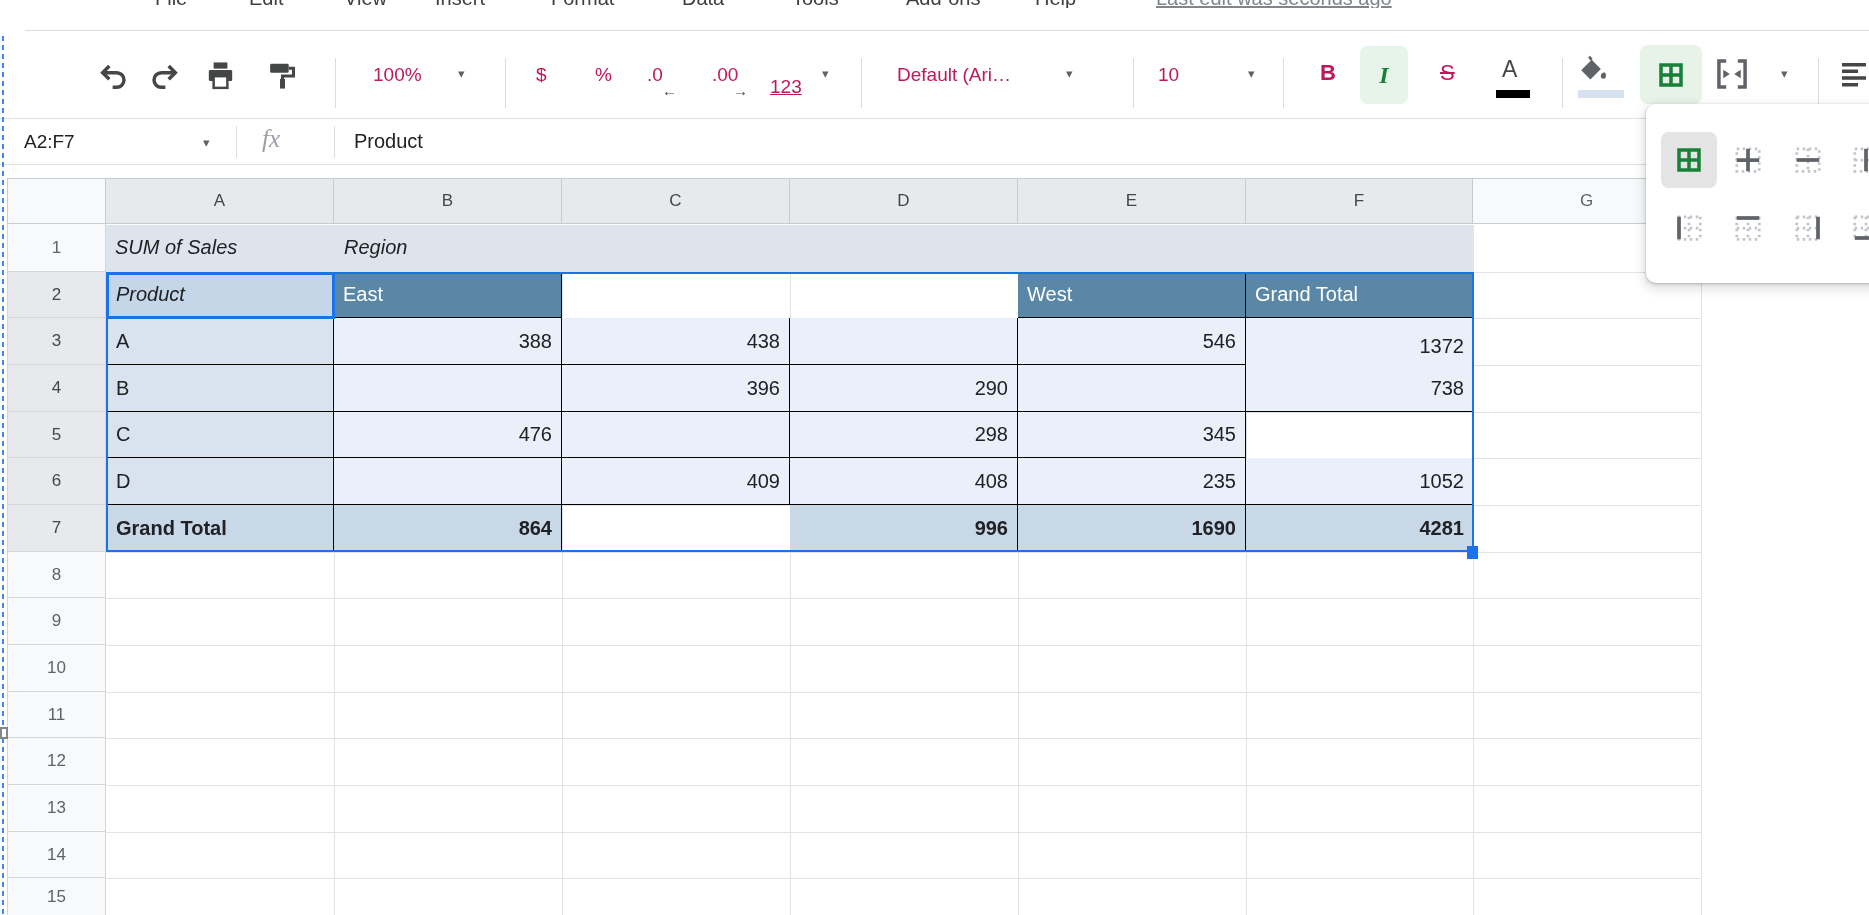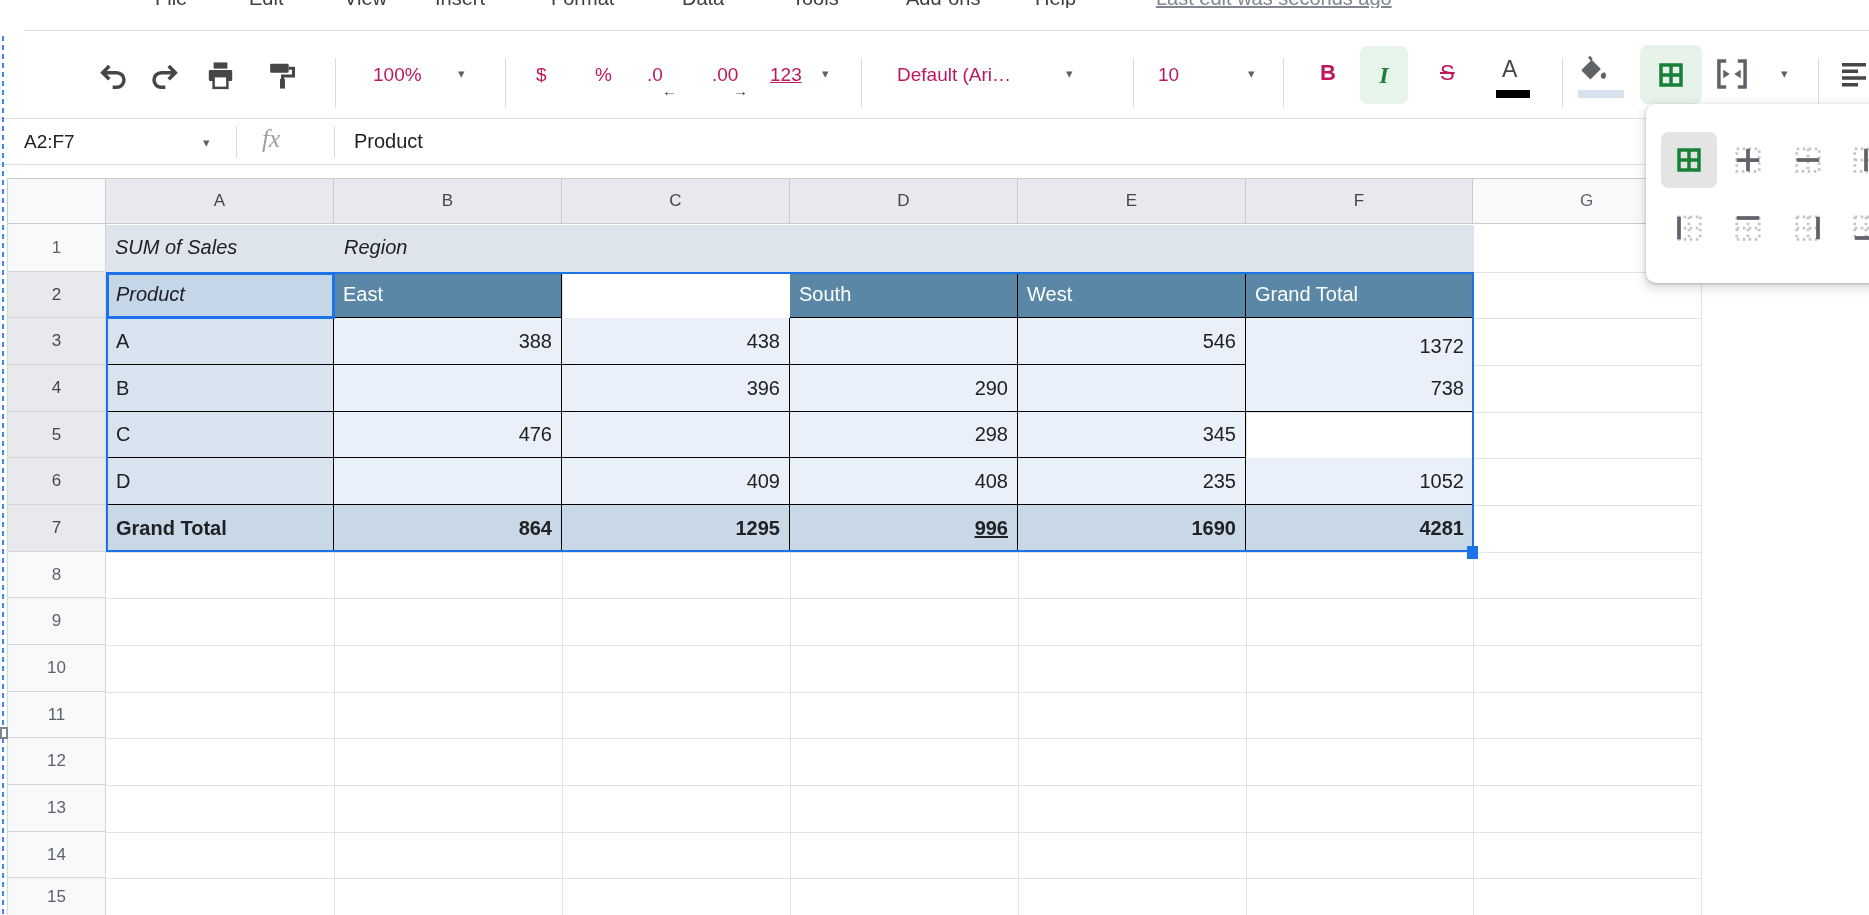--- a/index.html
+++ b/index.html
@@ -80,21 +80,21 @@
     <span class="tbtxt" style="left:373px;top:56px;">100%</span>
     <span class="caret" style="left:458px;top:58px;">▾</span>
     <div class="vdiv" style="left:505px;"></div>
 
     <span class="tbtxt" style="left:536px;top:56px;">$</span>
     <span class="tbtxt" style="left:595px;top:56px;">%</span>
     <span class="tbtxt" style="left:647px;top:56px;">.0</span>
     <span class="caret" style="left:662px;top:74px;font-size:15px;color:#444746;">←</span>
     <span class="tbtxt" style="left:712px;top:56px;">.00</span>
     <span class="caret" style="left:733px;top:74px;font-size:15px;color:#444746;">→</span>
-    <span class="tbtxt" style="left:770px;top:56px;text-decoration:underline;">123</span>
+    <span class="tbtxt" style="left:770px;top:68px;text-decoration:underline;">123</span>
     <span class="caret" style="left:822px;top:58px;">▾</span>
     <div class="vdiv" style="left:861px;"></div>
 
     <span class="tbtxt" style="left:897px;top:56px;">Default (Ari…</span>
     <span class="caret" style="left:1066px;top:58px;">▾</span>
     <div class="vdiv" style="left:1133px;"></div>
 
     <span class="tbtxt" style="left:1158px;top:56px;">10</span>
     <span class="caret" style="left:1248px;top:58px;">▾</span>
     <div class="vdiv" style="left:1283px;"></div>
@@ -250,23 +250,20 @@
   <div class="abs" style="left:106px;top:225px;width:1368px;height:47px;background:#dde4ec;z-index:2;"></div>
   <span style="position:absolute;left:115px;top:236px;font-size:20px;font-style:italic;z-index:2;">SUM of Sales</span>
   <span style="position:absolute;left:344px;top:236px;font-size:20px;font-style:italic;z-index:2;">Region</span>
 
   <div class="pc lab" style="left:106px;top:272px;width:228px;height:46px;background:#c5d6e8;font-style:italic;border-left:1px solid #000;">
       <span>Product</span>
     </div>
   <div class="pc hdr" style="left:334px;top:272px;width:228px;height:46px;">
       <span>East</span>
     </div>
-  <div class="pc hdr" style="left:790px;top:272px;width:228px;height:46px;">
-      <span>South</span>
-    </div>
   <div class="pc hdr" style="left:1018px;top:272px;width:228px;height:46px;">
       <span>West</span>
     </div>
   <div class="pc hdr" style="left:1246px;top:272px;width:228px;height:46px;">
       <span>Grand Total</span>
     </div>
 
   <div class="pc lab" style="left:106px;top:318px;width:228px;height:47px;border-left:1px solid #000;">
       <span>A</span>
     </div>
@@ -339,24 +336,21 @@
   <div class="pc num" style="left:1246px;top:458px;width:228px;height:47px;">
       <span>1052</span>
     </div>
 
   <div class="pc tot" style="left:106px;top:505px;width:228px;height:47px;border-left:1px solid #000;">
       <span>Grand Total</span>
     </div>
   <div class="pc tot num" style="left:334px;top:505px;width:228px;height:47px;">
       <span>864</span>
     </div>
-  <div class="pc tot num" style="left:562px;top:505px;width:228px;height:47px;">
-      <span>1295</span>
-    </div>
-  <div class="pc tot num" style="left:790px;top:505px;width:228px;height:47px;text-decoration:underline;">
+  <div class="pc tot num" style="left:790px;top:505px;width:228px;height:47px;">
       <span>996</span>
     </div>
   <div class="pc tot num" style="left:1018px;top:505px;width:228px;height:47px;">
       <span>1690</span>
     </div>
   <div class="pc tot num" style="left:1246px;top:505px;width:228px;height:47px;">
       <span>4281</span>
     </div>
 
   <div style="position:absolute;left:106px;top:272px;width:1368px;height:280px;border:2px solid #1a73e8;box-sizing:border-box;z-index:3;pointer-events:none;"></div>

